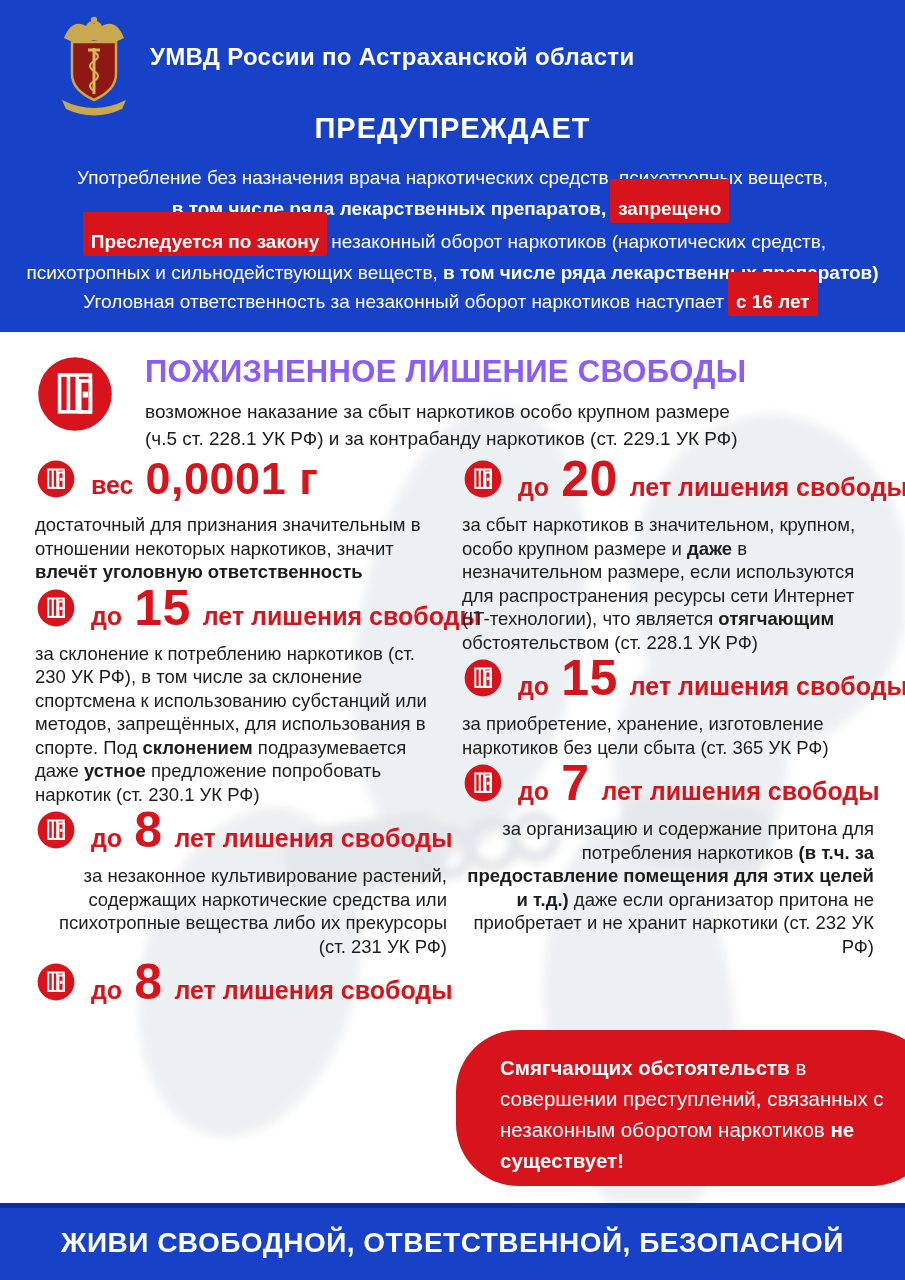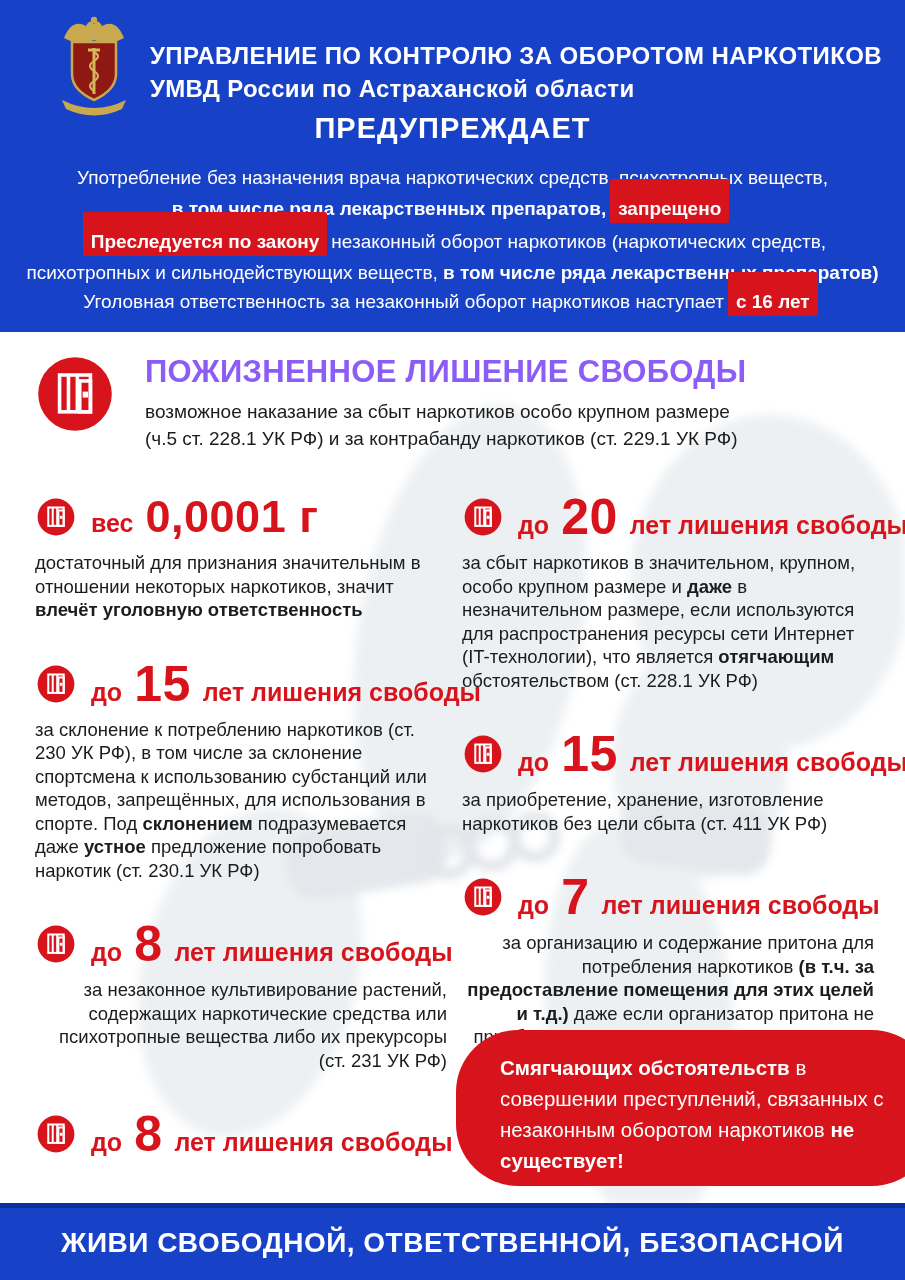--- a/index.html
+++ b/index.html
@@ -27,21 +27,21 @@
   .hero{position:absolute;left:35px;top:22px;width:840px;}
   .hero-icon{position:absolute;left:2px;top:2px;}
   .hero-text{margin-left:110px;}
   .hero-title{color:#8b5cf6;font-size:31px;font-weight:bold;letter-spacing:.3px;line-height:36px;}
   .hero-sub{margin-top:8px;font-size:19px;line-height:27px;color:#1c1c1c;max-width:620px;}
   .col{position:absolute;top:123px;width:412px;}
   .col-left{left:35px;}
   .col-right{left:462px;}
   .item{position:relative;padding-left:0;}
   .item + .item{margin-top:0;}
-  .item-head{position:relative;height:50px;line-height:48px;white-space:nowrap;padding-left:56px;margin-top:38px;}
+  .item-head{position:relative;height:50px;line-height:48px;white-space:nowrap;padding-left:56px;}
   .mini-icon{position:absolute;left:2px;top:5px;}
   .pre{color:#d7141c;font-size:25px;font-weight:bold;margin-right:12px;}
   .val{color:#d7141c;font-size:50px;font-weight:bold;letter-spacing:.5px;margin-right:12px;}
   .val-sm{font-size:45px;}
   .suf{color:#d7141c;font-size:25px;font-weight:bold;}
   .item-body{margin:8px 0 0 0;font-size:18.5px;line-height:23.5px;color:#1c1c1c;}
   .mt18{margin-top:18px;} .mt22{margin-top:22px;text-align:right;} .mt24{margin-top:24px;}
   .mt28{margin-top:28px;}
   
   .notice{
@@ -66,21 +66,20 @@
         <path d="M12 26 Q20 6 34 14 Q38 6 42 12 Q46 6 50 14 Q64 6 72 26 Q58 34 42 28 Q26 34 12 26 Z" fill="#c9a94f"></path>
         <circle cx="42" cy="8" r="3.2" fill="#c9a94f"></circle>
         <path d="M20 30 H64 V62 Q64 78 42 88 Q20 78 20 62 Z" fill="#8e1812" stroke="#c9a94f" stroke-width="2.5"></path>
         <line x1="42" y1="36" x2="42" y2="82" stroke="#d6b75c" stroke-width="3"></line>
         <line x1="36" y1="38" x2="48" y2="38" stroke="#d6b75c" stroke-width="3"></line>
         <path d="M42 40 q8 4 0 9 q-8 5 0 10 q8 5 0 10 q-8 5 0 10" stroke="#d6b75c" stroke-width="2" fill="none"></path>
         <path d="M10 88 Q42 104 74 88 L70 97 Q42 110 14 97 Z" fill="#c9a94f"></path>
       </svg>
     </span>
     <div class="org">
-      <div class="org-l1">УПРАВЛЕНИЕ ПО КОНТРОЛЮ ЗА ОБОРОТОМ НАРКОТИКОВ</div>
       <div class="org-l2">УМВД России по Астраханской области</div>
     </div>
     <div class="warns">ПРЕДУПРЕЖДАЕТ</div>
 
     <div class="intro p1">
       <div><span>Употребление без назначения врача наркотических средств, психотропных веществ,</span></div>
       <div><span class="b">в том числе ряда лекарственных препаратов,</span><span class="hl">запрещено</span></div>
     </div>
 
     <div class="intro p2">
@@ -241,21 +240,21 @@
                   <rect x="19" y="16" width="26" height="31"></rect>
                   <line x1="26.5" y1="16" x2="26.5" y2="47"></line>
                   <line x1="34" y1="16" x2="34" y2="47"></line>
                   <rect x="36" y="21" width="9" height="26"></rect>
                 </g>
                 <rect x="38.5" y="30" width="4.5" height="5" fill="#fff"></rect>
               </svg>
           </span>
           <span class="pre">до</span><span class="val">15</span><span class="suf">лет лишения свободы</span>
         </div>
-        <p class="item-body"><span>за приобретение, хранение, изготовление наркотиков без цели сбыта (ст. 411 УК РФ)</span></p>
+        <p class="item-body"><span>за приобретение, хранение, изготовление наркотиков без цели сбыта (ст. 365 УК РФ)</span></p>
       </div>
 
       <div class="item mt22">
         <div class="item-head">
           <span class="mini-icon">
             <svg width="38" height="38" viewBox="0 0 64 64">
                 <circle cx="32" cy="32" r="31" fill="#d7141c"></circle>
                 <g stroke="#fff" stroke-width="3.4" fill="none">
                   <rect x="19" y="16" width="26" height="31"></rect>
                   <line x1="26.5" y1="16" x2="26.5" y2="47"></line>

